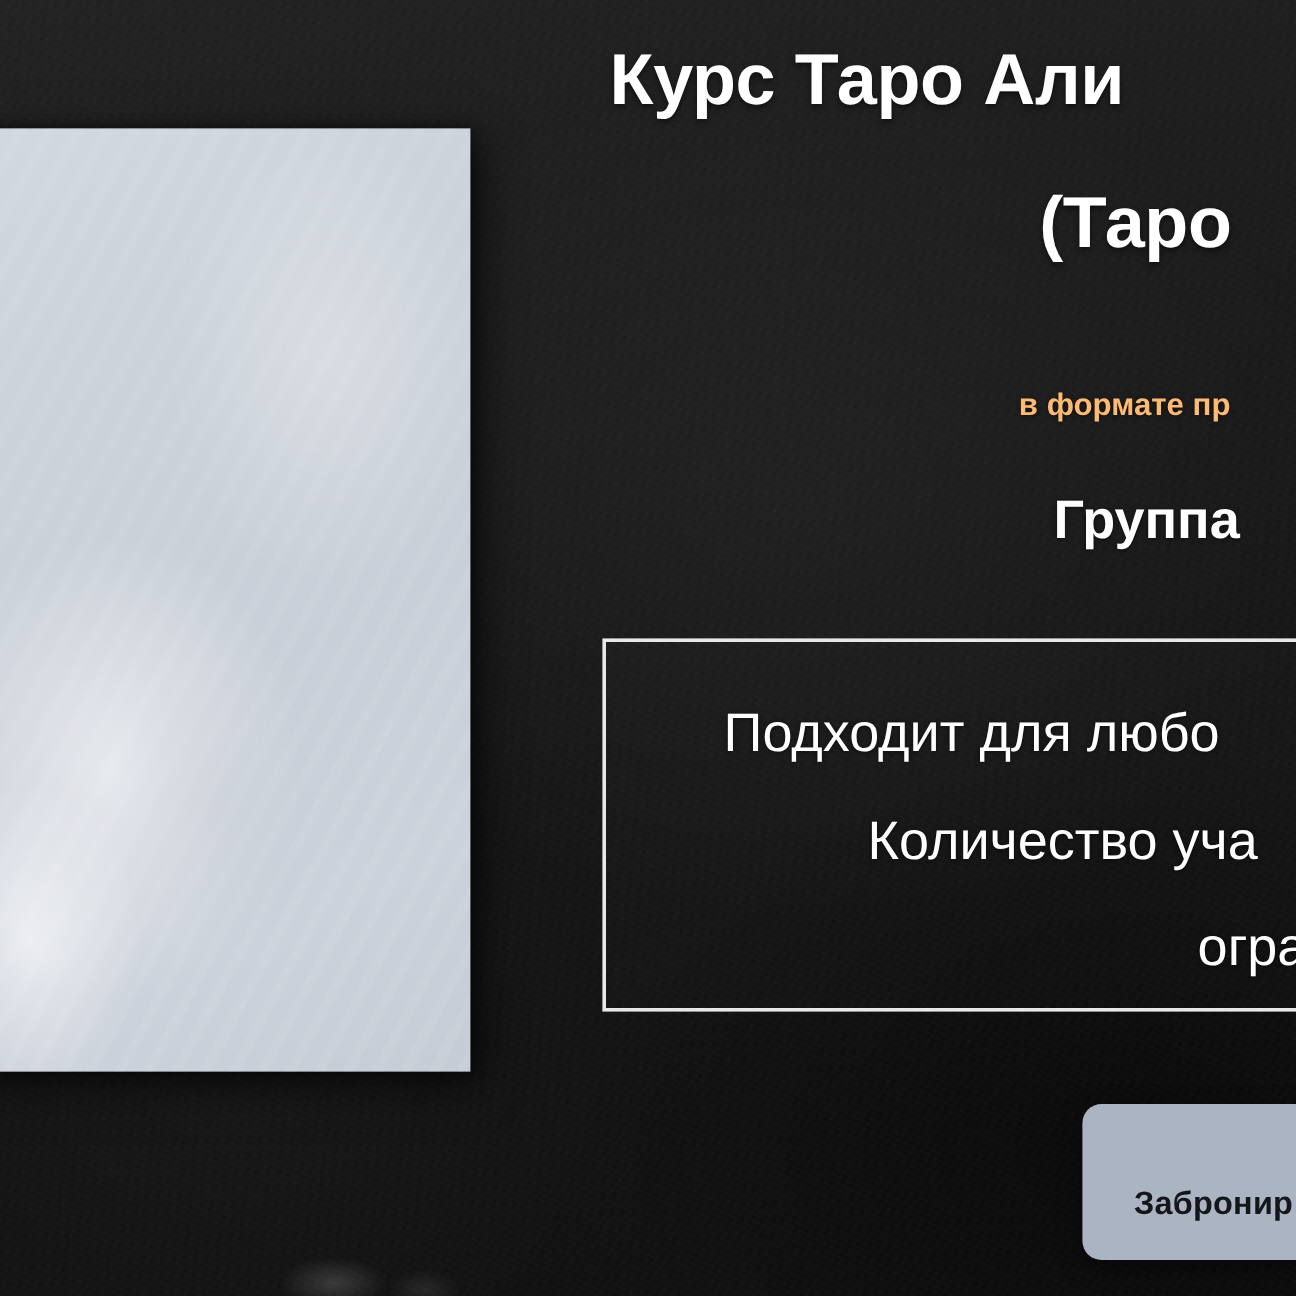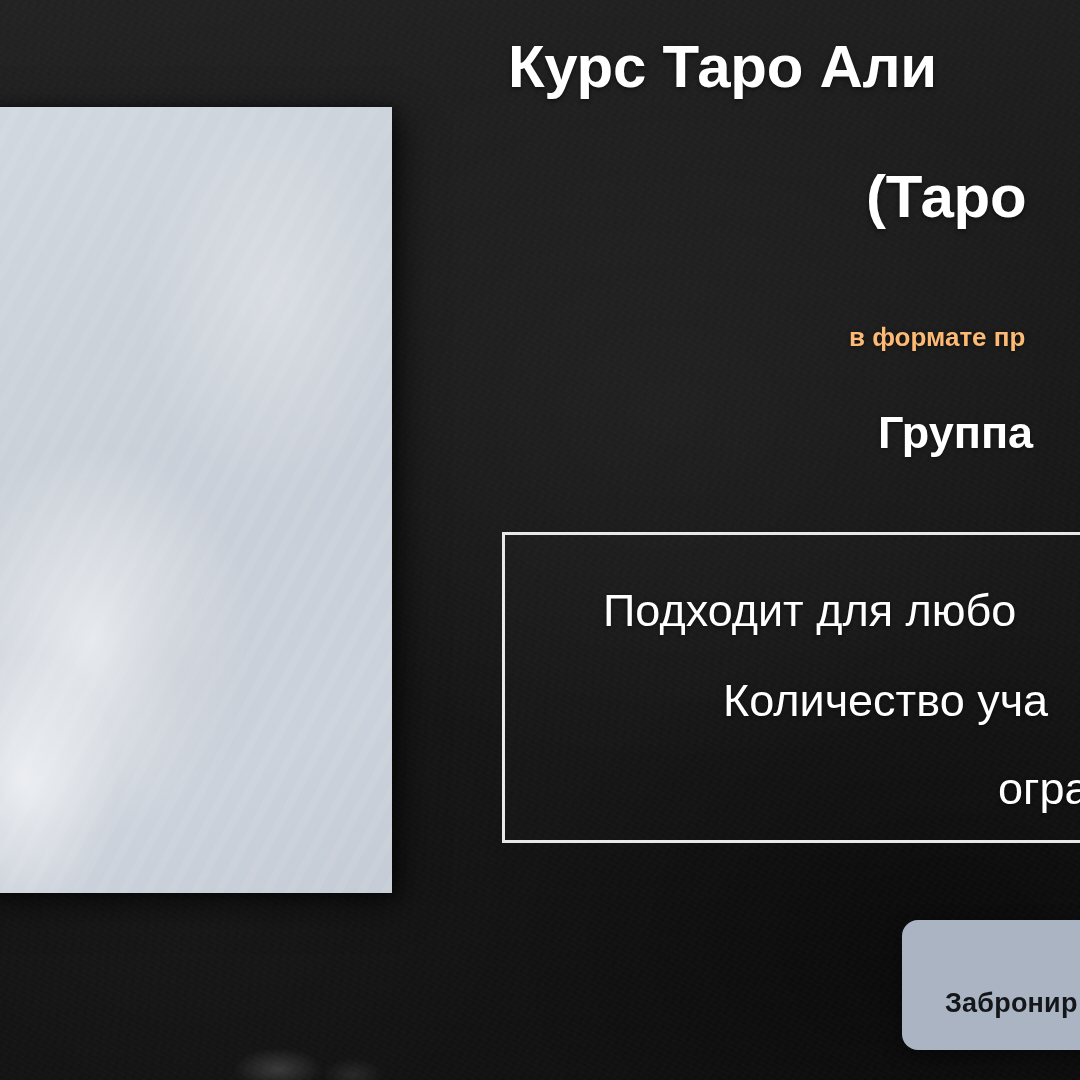--- a/index.html
+++ b/index.html
@@ -82,21 +82,21 @@
     position:absolute;
     color:#ffffff;
     font-weight:bold;
     font-size:60px;
     line-height:1.02;
     letter-spacing:-0.3px;
     white-space:nowrap;
     text-shadow:0 2px 5px rgba(0,0,0,.55);
   }
   #headline-line-1 { left:78px;  top:36px; }
-  #headline-line-2 { left:436px; top:166px; }
+  #headline-line-2 { left:436px; top:155px; }
 
   #format-line {
     position:absolute;
     left:419px; top:322px;
     color:#fdba74;
     font-size:26px;
     font-weight:bold;
     white-space:nowrap;
     text-shadow:0 1px 4px rgba(0,0,0,.5);
   }

